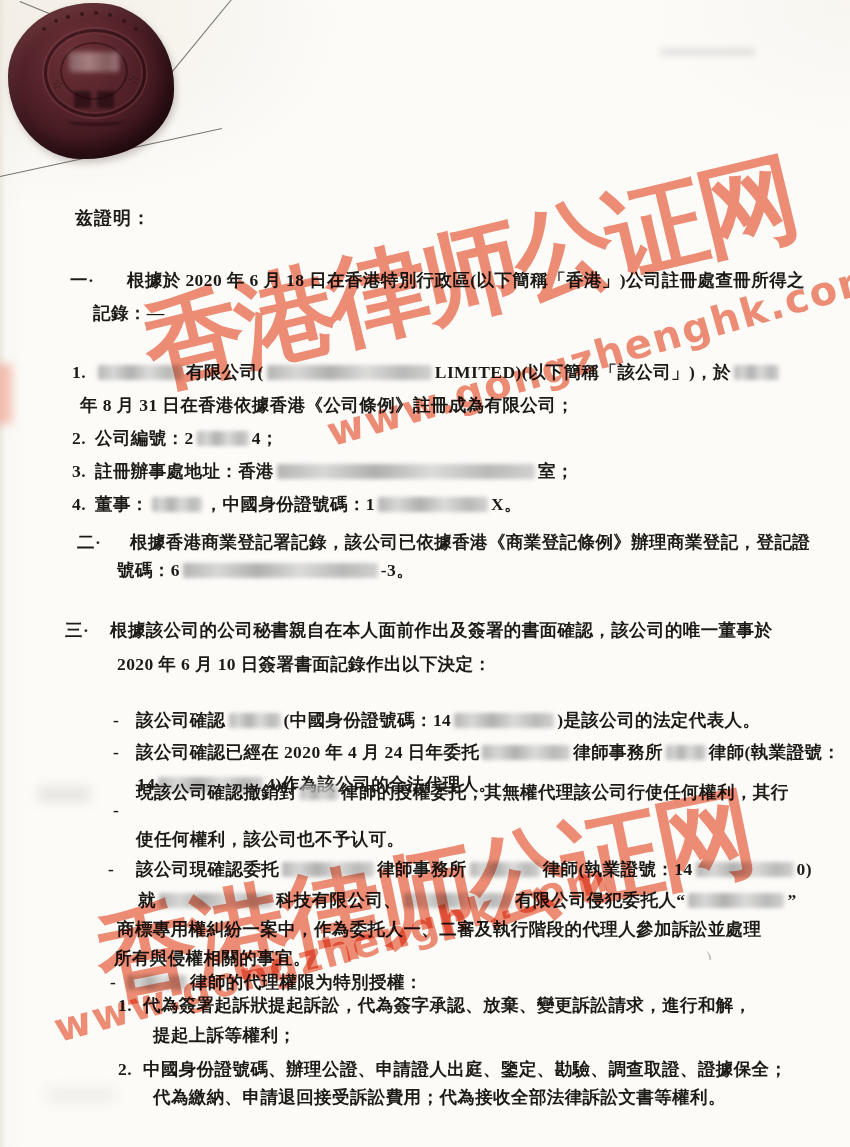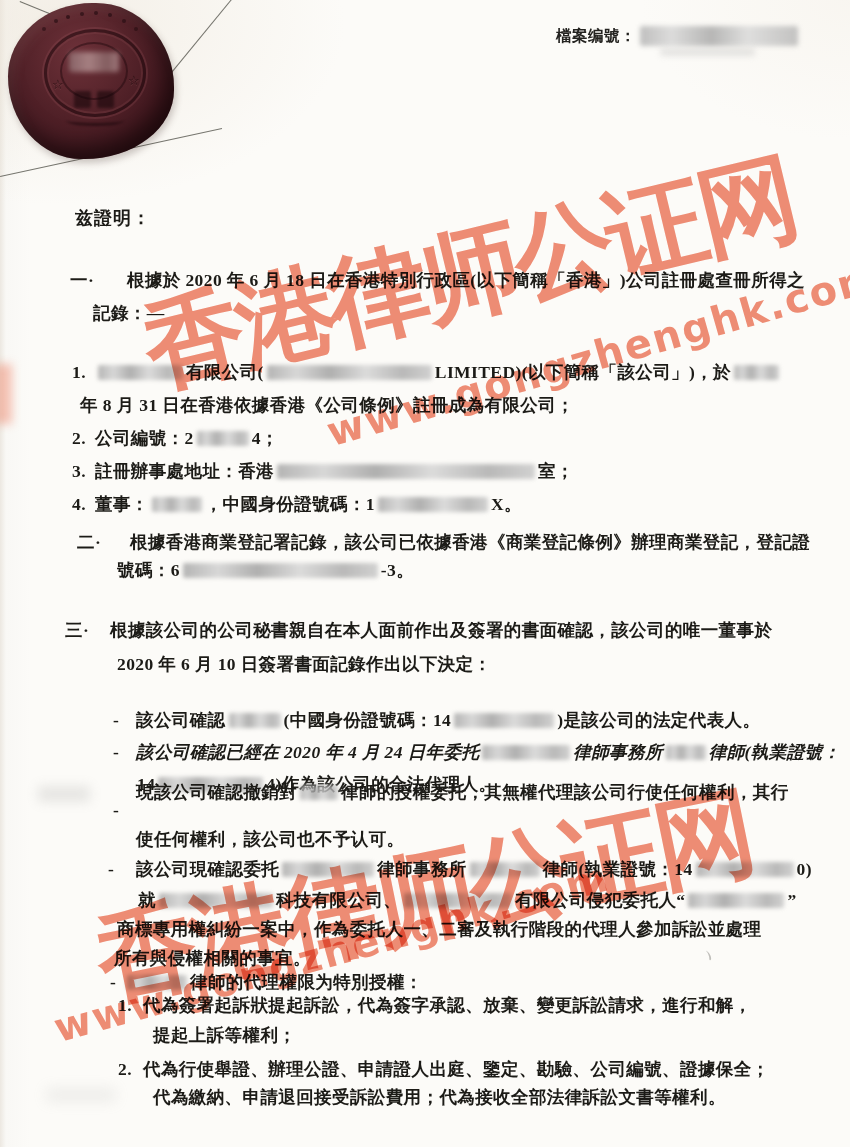--- a/index.html
+++ b/index.html
@@ -102,23 +102,20 @@
     <div class="center-redact"></div>
     <span class="star s1">☆</span>
     <span class="star s2">☆</span>
     <div class="glyphs">
         <i></i>
         <i></i>
       </div>
     <div class="ridge"></div>
   </div>
 
-  <div class="file-line">
-    <span>檔案编號：</span><span class="redact"></span>
-  </div>
   <div class="ghost-blur"></div>
 
   <div class="intro">兹證明：</div>
 
   <div id="doc-body">
       <div class="row" style="left: 70px; top: 268px;"><span>一·</span></div>
       <div class="row" style="left: 127px; top: 268px;"><span>根據於 2020 年 6 月 18 日在香港特別行政區(以下簡稱「香港」)公司註冊處查冊所得之</span></div>
       <div class="row" style="left: 93px; top: 301px;"><span>記錄：—</span></div>
       <div class="row" style="left: 72px; top: 360px;"><span>1.</span></div>
       <div class="row" style="left: 95px; top: 360px; text-align: right;"><span class="redact" style="width: 85px;"></span><span>有限公司(</span><span class="redact" style="width: 165px;"></span><span>LIMITED)(以下簡稱「該公司」)，於</span><span class="redact" style="width: 45px;"></span></div>
@@ -131,37 +128,37 @@
       <div class="row" style="left: 95px; top: 492px;"><span>董事：</span><span class="redact" style="width: 50px;"></span><span>，中國身份證號碼：1</span><span class="redact" style="width: 110px;"></span><span>X。</span></div>
       <div class="row" style="left: 77px; top: 530px;"><span>二·</span></div>
       <div class="row" style="left: 130px; top: 530px;"><span>根據香港商業登記署記錄，該公司已依據香港《商業登記條例》辦理商業登記，登記證</span></div>
       <div class="row" style="left: 117px; top: 558px;"><span>號碼：6</span><span class="redact" style="width: 195px;"></span><span>-3。</span></div>
       <div class="row" style="left: 65px; top: 618px;"><span>三·</span></div>
       <div class="row" style="left: 110px; top: 618px;"><span>根據該公司的公司秘書親自在本人面前作出及簽署的書面確認，該公司的唯一董事於</span></div>
       <div class="row" style="left: 117px; top: 652px;"><span>2020 年 6 月 10 日簽署書面記錄作出以下決定：</span></div>
       <div class="row" style="left: 113px; top: 708px;"><span>-</span></div>
       <div class="row" style="left: 136px; top: 708px;"><span>該公司確認</span><span class="redact" style="width: 52px;"></span><span>(中國身份證號碼：14</span><span class="redact" style="width: 100px;"></span><span>)是該公司的法定代表人。</span></div>
       <div class="row" style="left: 113px; top: 740px;"><span>-</span></div>
-      <div class="row" style="left: 136px; top: 740px; font-style: italic;"><span>該公司確認已經在 2020 年 4 月 24 日年委托</span><span class="redact" style="width: 88px;"></span><span>律師事務所</span><span class="redact" style="width: 40px;"></span><span>律師(執業證號：</span></div>
+      <div class="row" style="left: 136px; top: 740px;"><span>該公司確認已經在 2020 年 4 月 24 日年委托</span><span class="redact" style="width: 88px;"></span><span>律師事務所</span><span class="redact" style="width: 40px;"></span><span>律師(執業證號：</span></div>
       <div class="row" style="left: 137px; top: 772px;"><span>14</span><span class="redact" style="width: 105px;"></span><span>4)作為該公司的合法代理人。</span></div>
       <div class="row" style="left: 113px; top: 798px;"><span>-</span></div>
       <div class="row" style="left: 136px; top: 780px;"><span>現該公司確認撤銷對</span><span class="redact" style="width: 38px;"></span><span>律師的授權委托，其無權代理該公司行使任何權利，其行</span></div>
       <div class="row" style="left: 136px; top: 827px;"><span>使任何權利，該公司也不予认可。</span></div>
       <div class="row" style="left: 108px; top: 857px;"><span>-</span></div>
       <div class="row" style="left: 136px; top: 857px;"><span>該公司現確認委托</span><span class="redact" style="width: 92px;"></span><span>律師事務所</span><span class="redact" style="width: 70px;"></span><span>律師(執業證號：14</span><span class="redact" style="width: 98px;"></span><span>0)</span></div>
       <div class="row" style="left: 138px; top: 888px;"><span>就</span><span class="redact" style="width: 114px;"></span><span>科技有限公司、</span><span class="redact" style="width: 108px;"></span><span>有限公司侵犯委托人“</span><span class="redact" style="width: 96px;"></span><span>”</span></div>
       <div class="row" style="left: 117px; top: 917px; text-align: right;"><span>商標專用權糾紛一案中，作為委托人一、二審及執行階段的代理人參加訴訟並處理</span></div>
       <div class="row" style="left: 114px; top: 946px;"><span>所有與侵權相關的事宜。</span></div>
       <div class="row" style="left: 110px; top: 970px;"><span>-</span></div>
       <div class="row" style="left: 124px; top: 970px;"><span class="redact" style="width: 60px;"></span><span>律師的代理權限为特別授權：</span></div>
       <div class="row" style="left: 118px; top: 993px;"><span>1.</span></div>
       <div class="row" style="left: 143px; top: 993px;"><span>代為簽署起訴狀提起訴訟，代為簽字承認、放棄、變更訴訟請求，進行和解，</span></div>
       <div class="row" style="left: 153px; top: 1023px; text-align: center;"><span>提起上訴等權利；</span></div>
       <div class="row" style="left: 118px; top: 1057px;"><span>2.</span></div>
-      <div class="row" style="left: 143px; top: 1057px;"><span>代為行使舉證、辦理公證、申請證人出庭、鑒定、勘驗、公司編號、證據保全；</span></div>
+      <div class="row" style="left: 143px; top: 1057px;"><span>中國身份證號碼、辦理公證、申請證人出庭、鑒定、勘驗、調查取證、證據保全；</span></div>
       <div class="row" style="left: 153px; top: 1085px;"><span>代為繳納、申請退回接受訴訟費用；代為接收全部法律訴訟文書等權利。</span></div>
     </div>
 
   <div class="smudge-pink"></div>
   <div class="smudge-gray1"></div>
   <div class="smudge-gray2"></div>
   <div class="pen-mark">ヽ</div>
 
   <div class="wm wm-main wm-u-main" style="color: rgb(238, 122, 95);">香港律师公证网</div>
   <div class="wm wm-url wm-u-url" style="color: rgb(238, 122, 95);">www.gongzhenghk.com</div>

